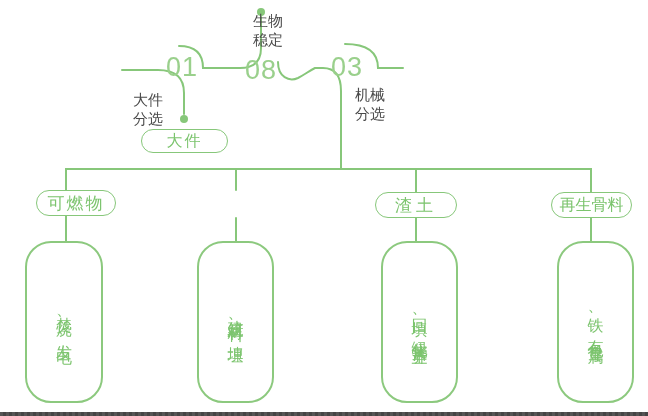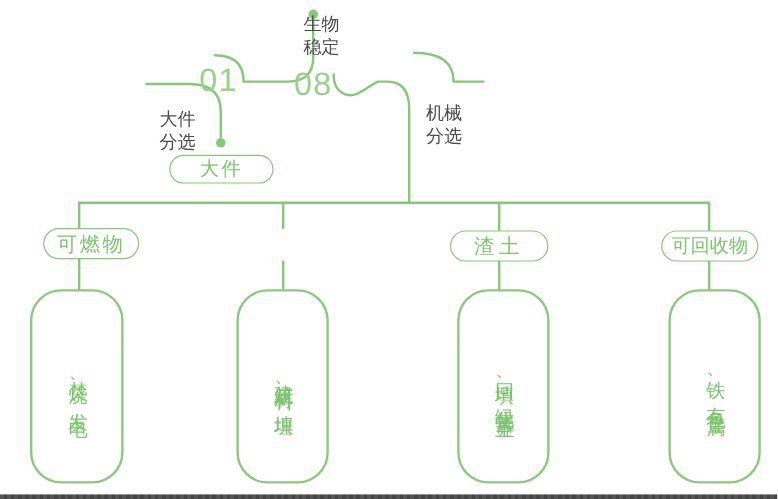--- a/index.html
+++ b/index.html
@@ -54,40 +54,41 @@
       <path d="M416,218 V241"></path>
       <path d="M591,218 V241"></path>
     </g>
     <circle cx="184" cy="119" r="4" fill="#87c77a"></circle>
     <circle cx="261" cy="12" r="4" fill="#87c77a"></circle>
   </svg>
 
 
   <div class="stepnum" style="left:160px;top:54px;width:44px;">01</div>
   <div class="stepnum" style="left:239px;top:57px;width:44px;">08</div>
+  <div class="stepnum" style="left:325px;top:54px;width:44px;">03</div>
 
   <div class="anno" style="left:133px;top:90px;">大件
 分选</div>
   <div class="anno" style="left:253px;top:11px;">生物
 稳定</div>
   <div class="anno" style="left:355px;top:85px;">机械
 分选</div>
 
   <div class="pill thin" style="left:141px;top:129px;width:87px;height:24px;border-radius:12px;font-size:16px;letter-spacing:2px;">
     <span>大件</span>
   </div>
 
   <div class="pill thin" style="left:36px;top:190px;width:80px;height:26px;font-size:17px;letter-spacing:2px;">
     <span>可燃物</span>
   </div>
   <div class="pill thin" style="left:375px;top:192px;width:82px;height:26px;font-size:17px;letter-spacing:4px;align-items:flex-end;">
     <span>渣土</span>
   </div>
   <div class="pill thin" style="left:551px;top:192px;width:81px;height:26px;font-size:16px;letter-spacing:0;">
-    <span>可回收物</span>
+    <span>再生骨料</span>
   </div>
 
   <div class="rbox" style="left:25px;width:78px;">
     <span class="vtext">焚烧、发电</span>
   </div>
   <div class="rbox" style="left:197px;width:77px;">
     <span class="vtext" style="letter-spacing:2px;">建筑材料、填埋</span>
   </div>
   <div class="rbox" style="left:381px;width:77px;">
     <span class="vtext" style="letter-spacing:2px;">回填、绿化营养土</span>

